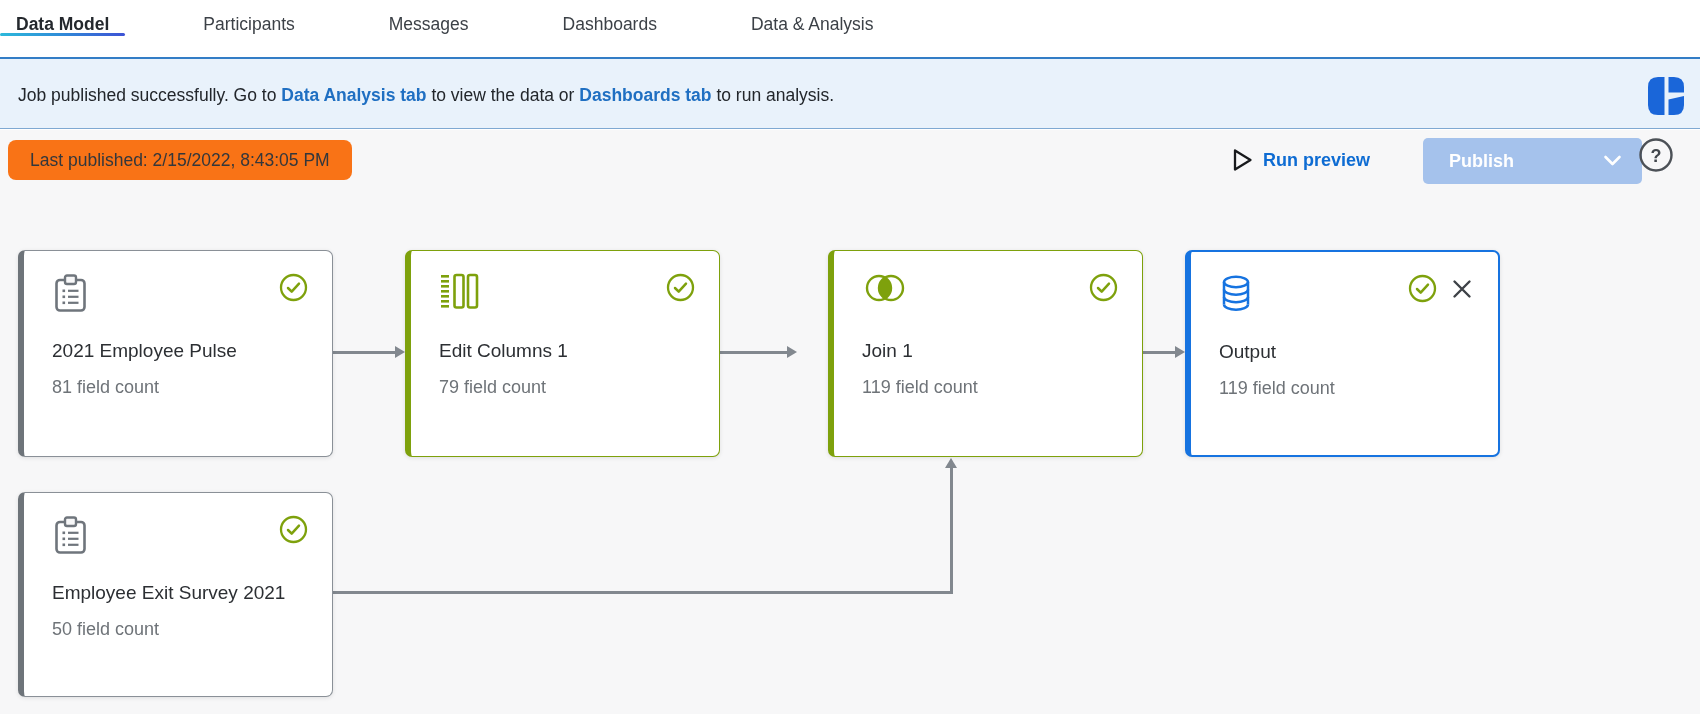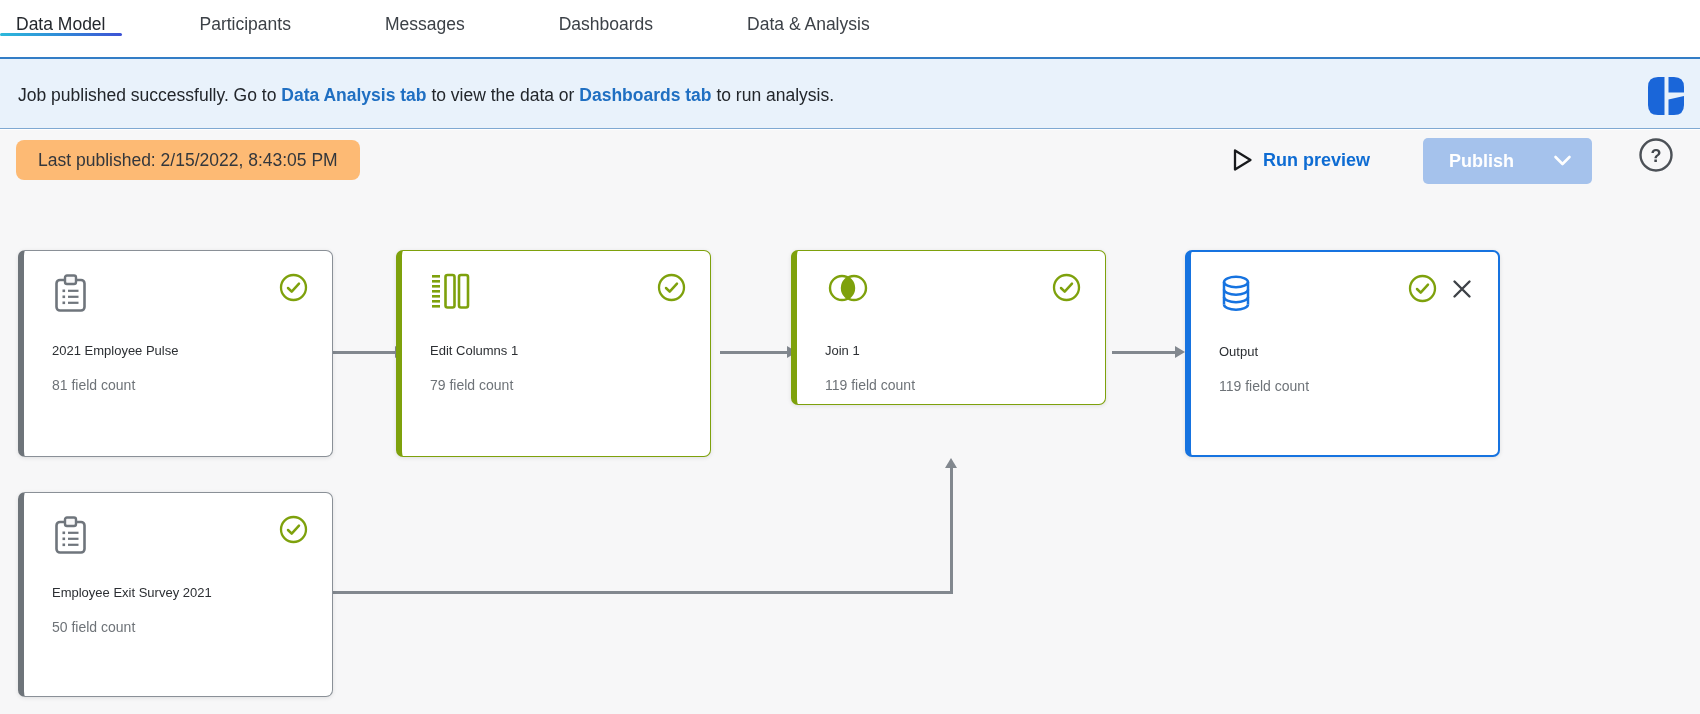--- a/index.html
+++ b/index.html
@@ -4,52 +4,52 @@
 <style>
   html,body{margin:0;padding:0;background:#fff;}
   .app{
     position:relative;width:1700px;height:714px;overflow:hidden;
     font-family:"Liberation Sans", sans-serif;color:#2e3135;background:#fff;
   }
   
   .nav{position:absolute;left:0;top:0;width:100%;height:58px;background:#fff;display:flex;align-items:flex-start;}
   .tab{position:relative;padding:14px 16px 12px;font-size:17.5px;color:#3c4147;cursor:pointer;white-space:nowrap;margin-right:62px;}
   .tab:first-child{margin-left:0;}
-  .tab.active{color:#24282d;font-weight:400;}
+  .tab.active{color:#24282d;font-weight:700;}
   .tab.active::after{content:"";position:absolute;left:0;right:0;bottom:11px;height:3.5px;border-radius:2px;
     background:linear-gradient(90deg,#2cb9db 0%,#2f8fd8 45%,#3d52d5 100%);}
   
   .banner{position:absolute;left:0;top:57px;width:100%;height:72px;background:#e9f2fb;
     border-top:2.5px solid #337dc6;border-bottom:1px solid #7fa9d2;box-sizing:border-box;
     display:flex;align-items:center;padding:4px 15px 0 18px;}
   .banner-text{font-size:17.5px;color:#22262b;}
   .banner-link{color:#1f6fc2;font-weight:700;cursor:pointer;}
   .banner-spacer{flex:1;}
   .logo{width:38px;height:40px;flex:0 0 auto;}
   
   .toolbar{position:absolute;left:0;top:130px;width:100%;height:70px;background:#f7f7f8;}
-  .badge{position:absolute;left:16px;top:10px;height:40px;background:#fdba74;border-radius:8px;
+  .badge{position:absolute;left:8px;top:10px;height:40px;background:#f97316;border-radius:8px;
     display:flex;align-items:center;padding:0 22px;font-size:17.5px;color:#33373c;}
   .runpreview{position:absolute;left:1231px;top:12px;height:36px;display:flex;align-items:center;gap:9px;cursor:pointer;background:none;border:none;padding:0;font-family:inherit;font-weight:bold;}
   .runpreview .lbl{font-size:18px;color:#0e6cd3;}
-  .publish{position:absolute;left:1423px;top:8px;width:169px;height:46px;background:#a5c2ec;border:none;border-radius:5px;
+  .publish{position:absolute;left:1423px;top:8px;width:219px;height:46px;background:#a5c2ec;border:none;border-radius:5px;
     display:flex;align-items:center;justify-content:space-between;padding:0 20px 0 26px;cursor:default;font-family:inherit;}
   .publish .lbl{color:#ffffff;font-size:18px;font-weight:700;}
   .help{position:absolute;left:1638px;top:7px;width:36px;height:36px;background:none;border:none;padding:0;cursor:pointer;}
   
   .canvas{position:absolute;left:0;top:200px;width:100%;height:514px;background:#f7f7f8;}
   .node{position:absolute;width:315px;box-sizing:border-box;background:#fff;border-radius:7px;
     border:1.5px solid #8a9097;border-left:6px solid #6e747a;
     box-shadow:0 1px 4px rgba(0,0,0,.10);padding:22px 24px 0 28px;cursor:pointer;}
   .node.green{border:1.5px solid #7ea10c;border-left:6px solid #7ea10c;}
   .node.blue{border:2px solid #1673e0;border-left:6px solid #1673e0;}
   .node-head{display:flex;align-items:flex-start;justify-content:space-between;height:40px;}
   .head-right{display:flex;align-items:center;gap:13px;}
-  .node-title{margin-top:24px;font-size:13px;line-height:28px;color:#2c2f33;}
-  .node-sub{margin-top:12px;font-size:14px;color:#6e7378;}
+  .node-title{margin-top:24px;font-size:19px;line-height:28px;color:#2c2f33;}
+  .node-sub{margin-top:12px;font-size:18px;color:#6e7378;}
   
   .cline{position:absolute;background:#82888f;}
   .arrow-r{position:absolute;width:0;height:0;border-top:6px solid transparent;border-bottom:6px solid transparent;border-left:10px solid #82888f;}
   .arrow-u{position:absolute;width:0;height:0;border-left:6px solid transparent;border-right:6px solid transparent;border-bottom:10px solid #82888f;}
   svg{display:block;}
 </style>
 </head>
 <body>
 
 <div class="app">
@@ -136,21 +136,21 @@
               <circle cx="14.5" cy="14.5" r="12.5" fill="none" stroke="#7ea10c" stroke-width="2.3"></circle>
               <path d="M9,15 l3.7,3.7 l7.3,-8" fill="none" stroke="#7ea10c" stroke-width="2.5" stroke-linecap="round" stroke-linejoin="round"></path>
             </svg>
           </span>
         </span>
       </div>
       <div class="node-title">2021 Employee Pulse</div>
       <div class="node-sub">81 field count</div>
     </div>
 
-    <div class="node green" style="left:396px;top:50px;height:207px">
+    <div class="node green" style="left:405px;top:50px;height:207px">
       <div class="node-head">
         <span>
           <svg width="41" height="37" viewBox="0 0 41 37">
             <g fill="#7ea10c">
               <rect x="2" y="2" width="8" height="2.6"></rect>
                 <rect x="2" y="7" width="8" height="2.6"></rect>
               <rect x="2" y="12" width="8" height="2.6"></rect>
                 <rect x="2" y="17" width="8" height="2.6"></rect>
               <rect x="2" y="22" width="8" height="2.6"></rect>
                 <rect x="2" y="27" width="8" height="2.6"></rect>
@@ -166,21 +166,21 @@
               <circle cx="14.5" cy="14.5" r="12.5" fill="none" stroke="#7ea10c" stroke-width="2.3"></circle>
               <path d="M9,15 l3.7,3.7 l7.3,-8" fill="none" stroke="#7ea10c" stroke-width="2.5" stroke-linecap="round" stroke-linejoin="round"></path>
             </svg>
           </span>
         </span>
       </div>
       <div class="node-title">Edit Columns 1</div>
       <div class="node-sub">79 field count</div>
     </div>
 
-    <div class="node green" style="left:791px;top:50px;height:155px">
+    <div class="node green" style="left:828px;top:50px;height:207px">
       <div class="node-head">
         <span>
           <svg width="46" height="30" viewBox="0 0 46 30">
             <defs>
                 <clipPath id="joinclip">
                   <circle cx="17" cy="15" r="12"></circle>
                 </clipPath>
               </defs>
             <circle cx="17" cy="15" r="12" fill="none" stroke="#7ea10c" stroke-width="2.4"></circle>
             <circle cx="29" cy="15" r="12" fill="none" stroke="#7ea10c" stroke-width="2.4"></circle>

